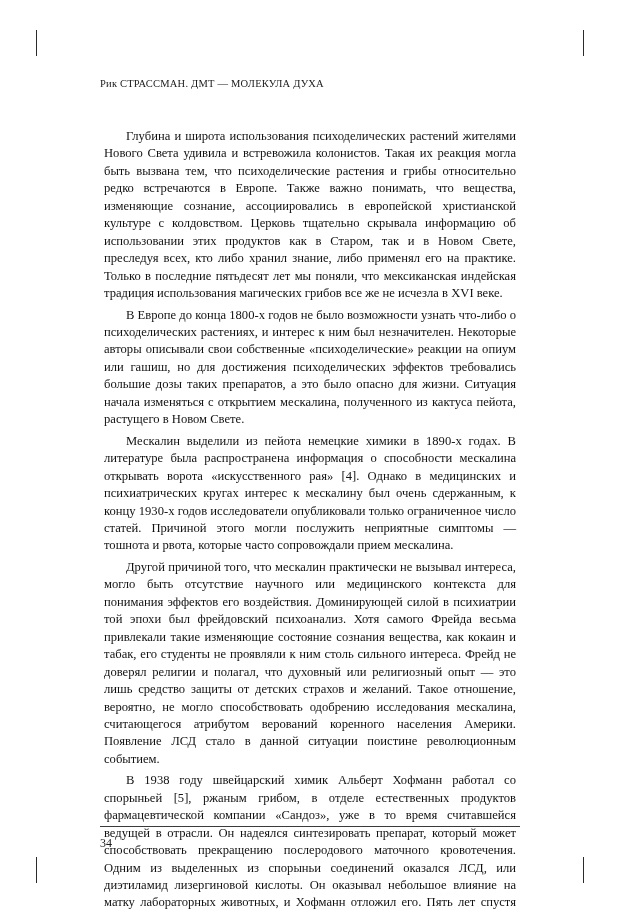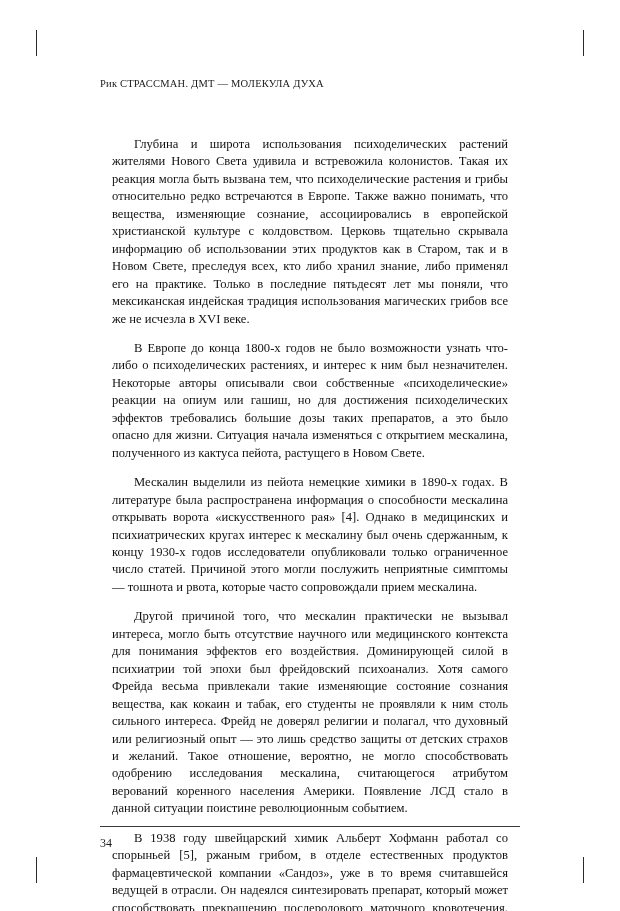--- a/index.html
+++ b/index.html
@@ -52,21 +52,21 @@
     width: 420px;
     font-size: 12.6px;
     line-height: 17.45px;
     text-align: justify;
     text-justify: inter-word;
     hyphens: manual;
     color: #121212;
   }
 
   .text-block p {
-    margin: 12px;
+    margin: 4px;
     text-indent: 22px;
   }
 
   .footer-rule {
     position: absolute;
     left: 100px;
     top: 826px;
     width: 420px;
     height: 1px;
     background: #3a3a3a;

